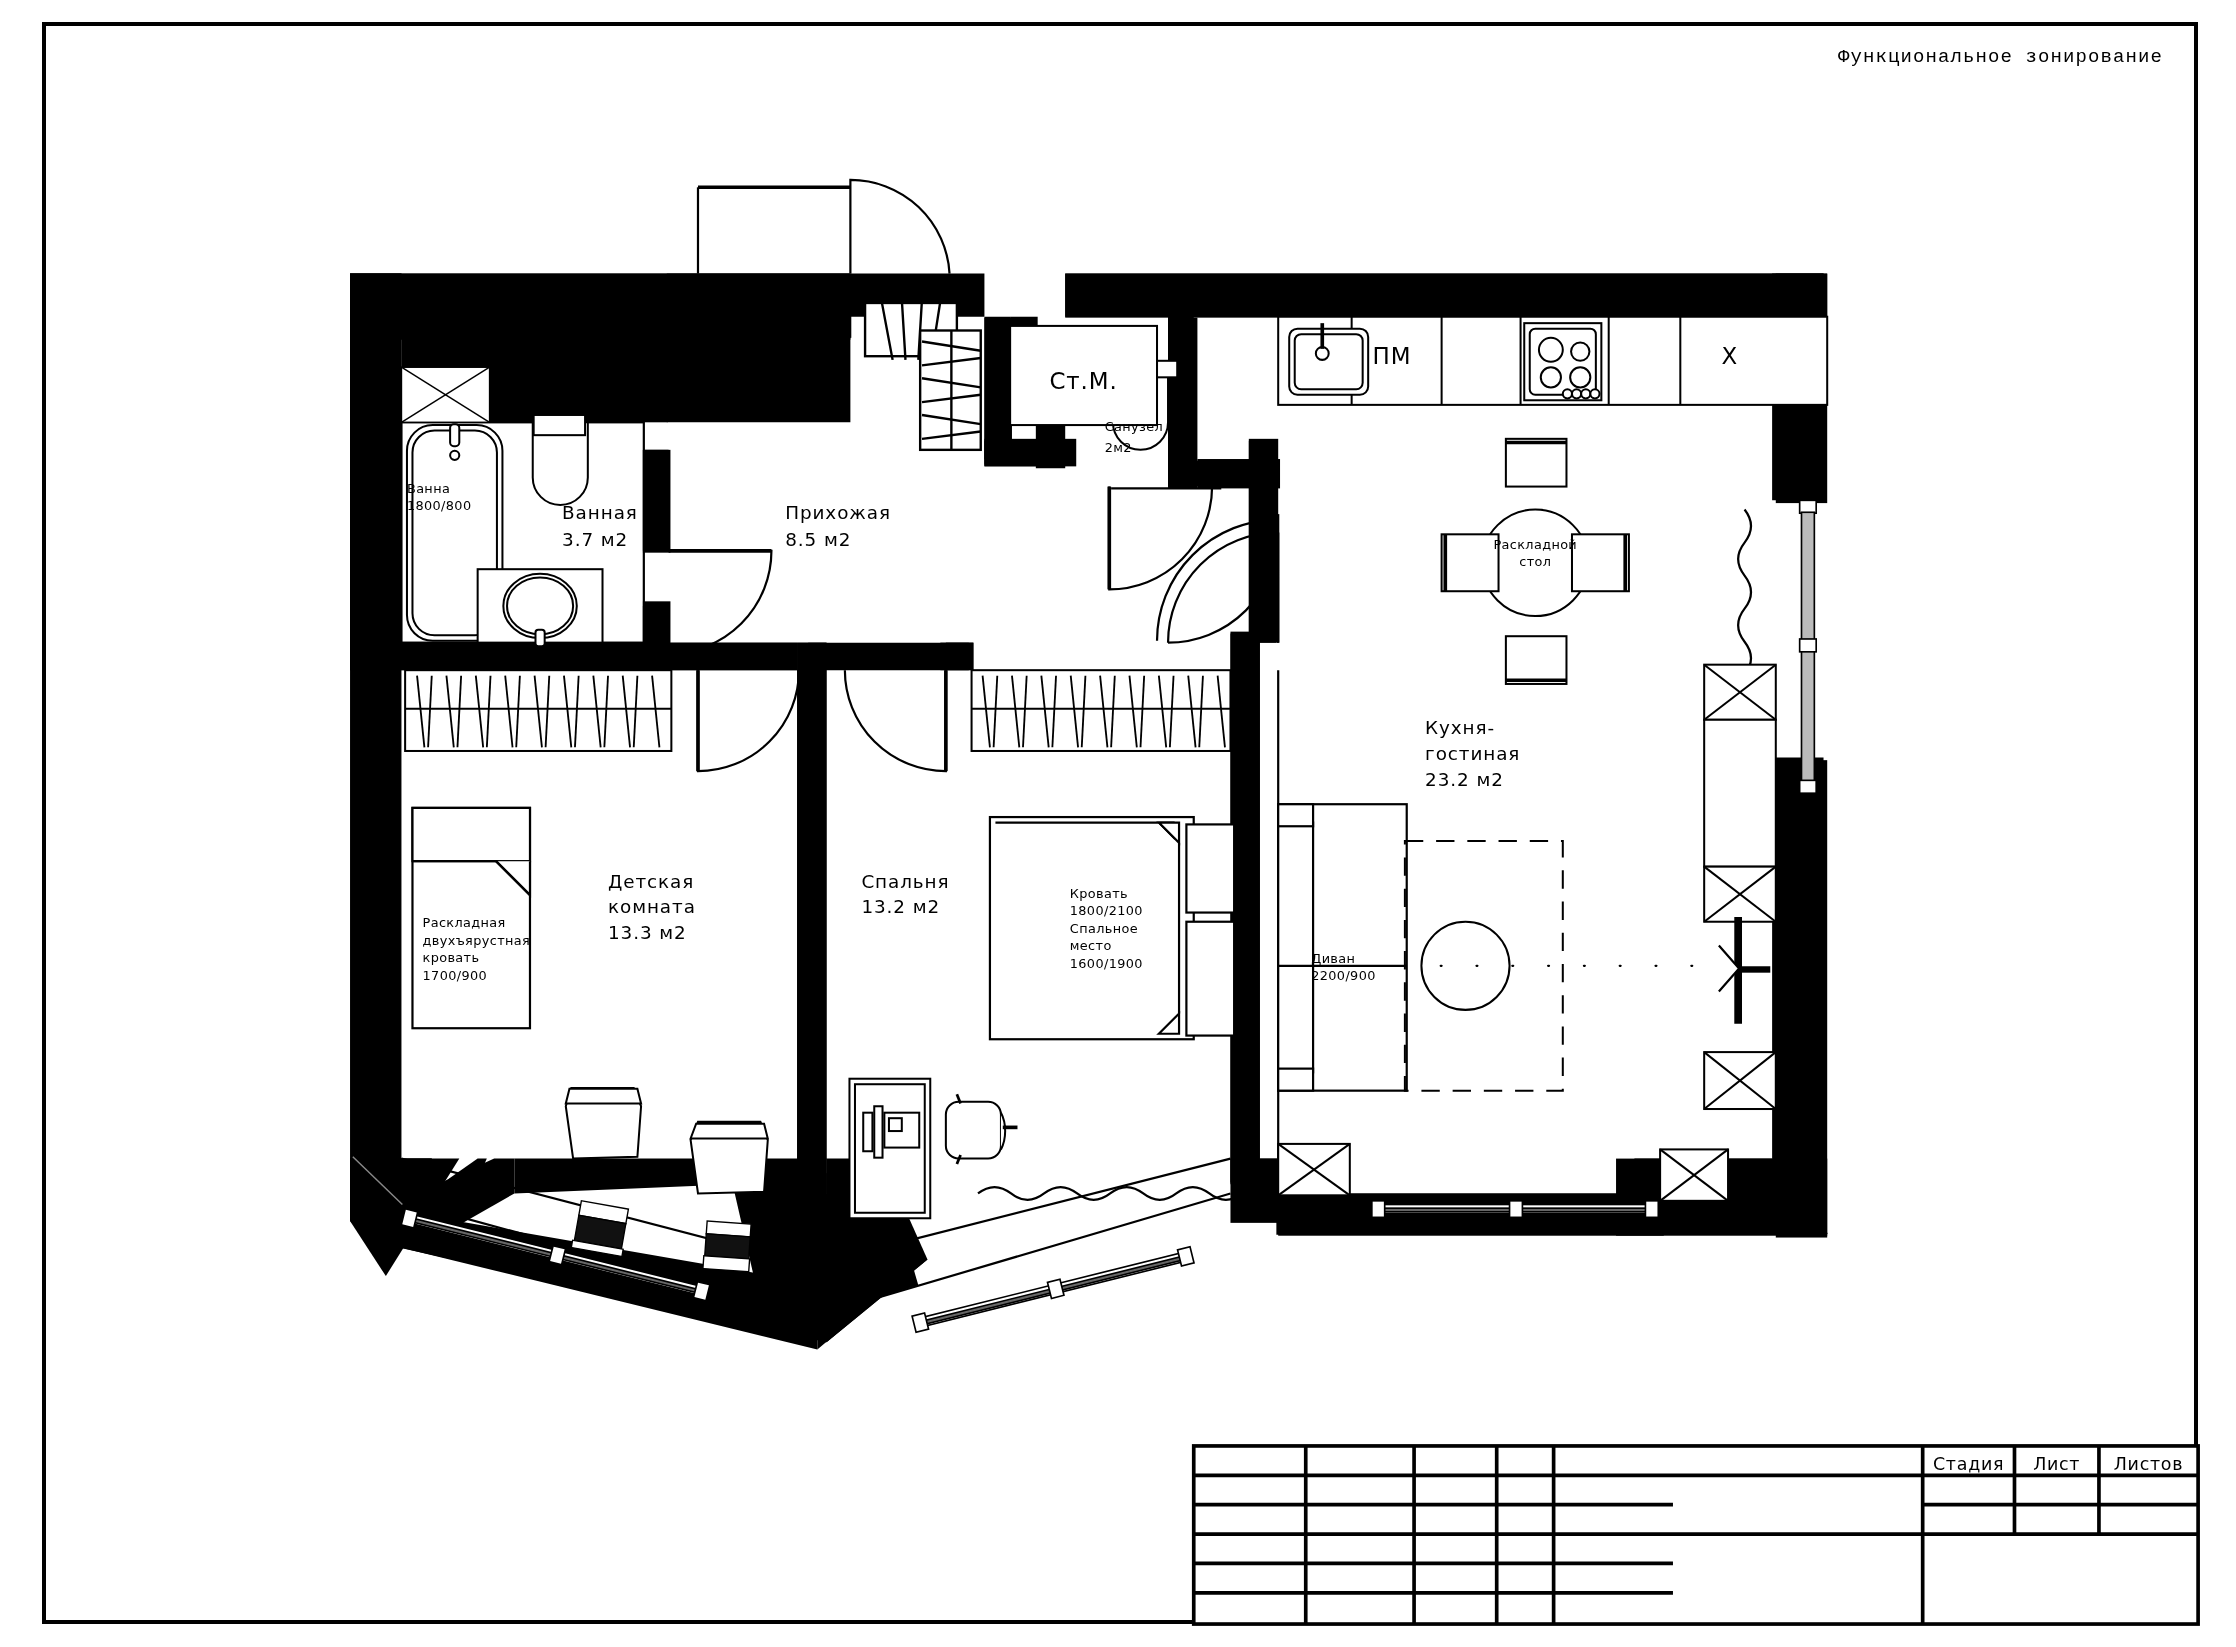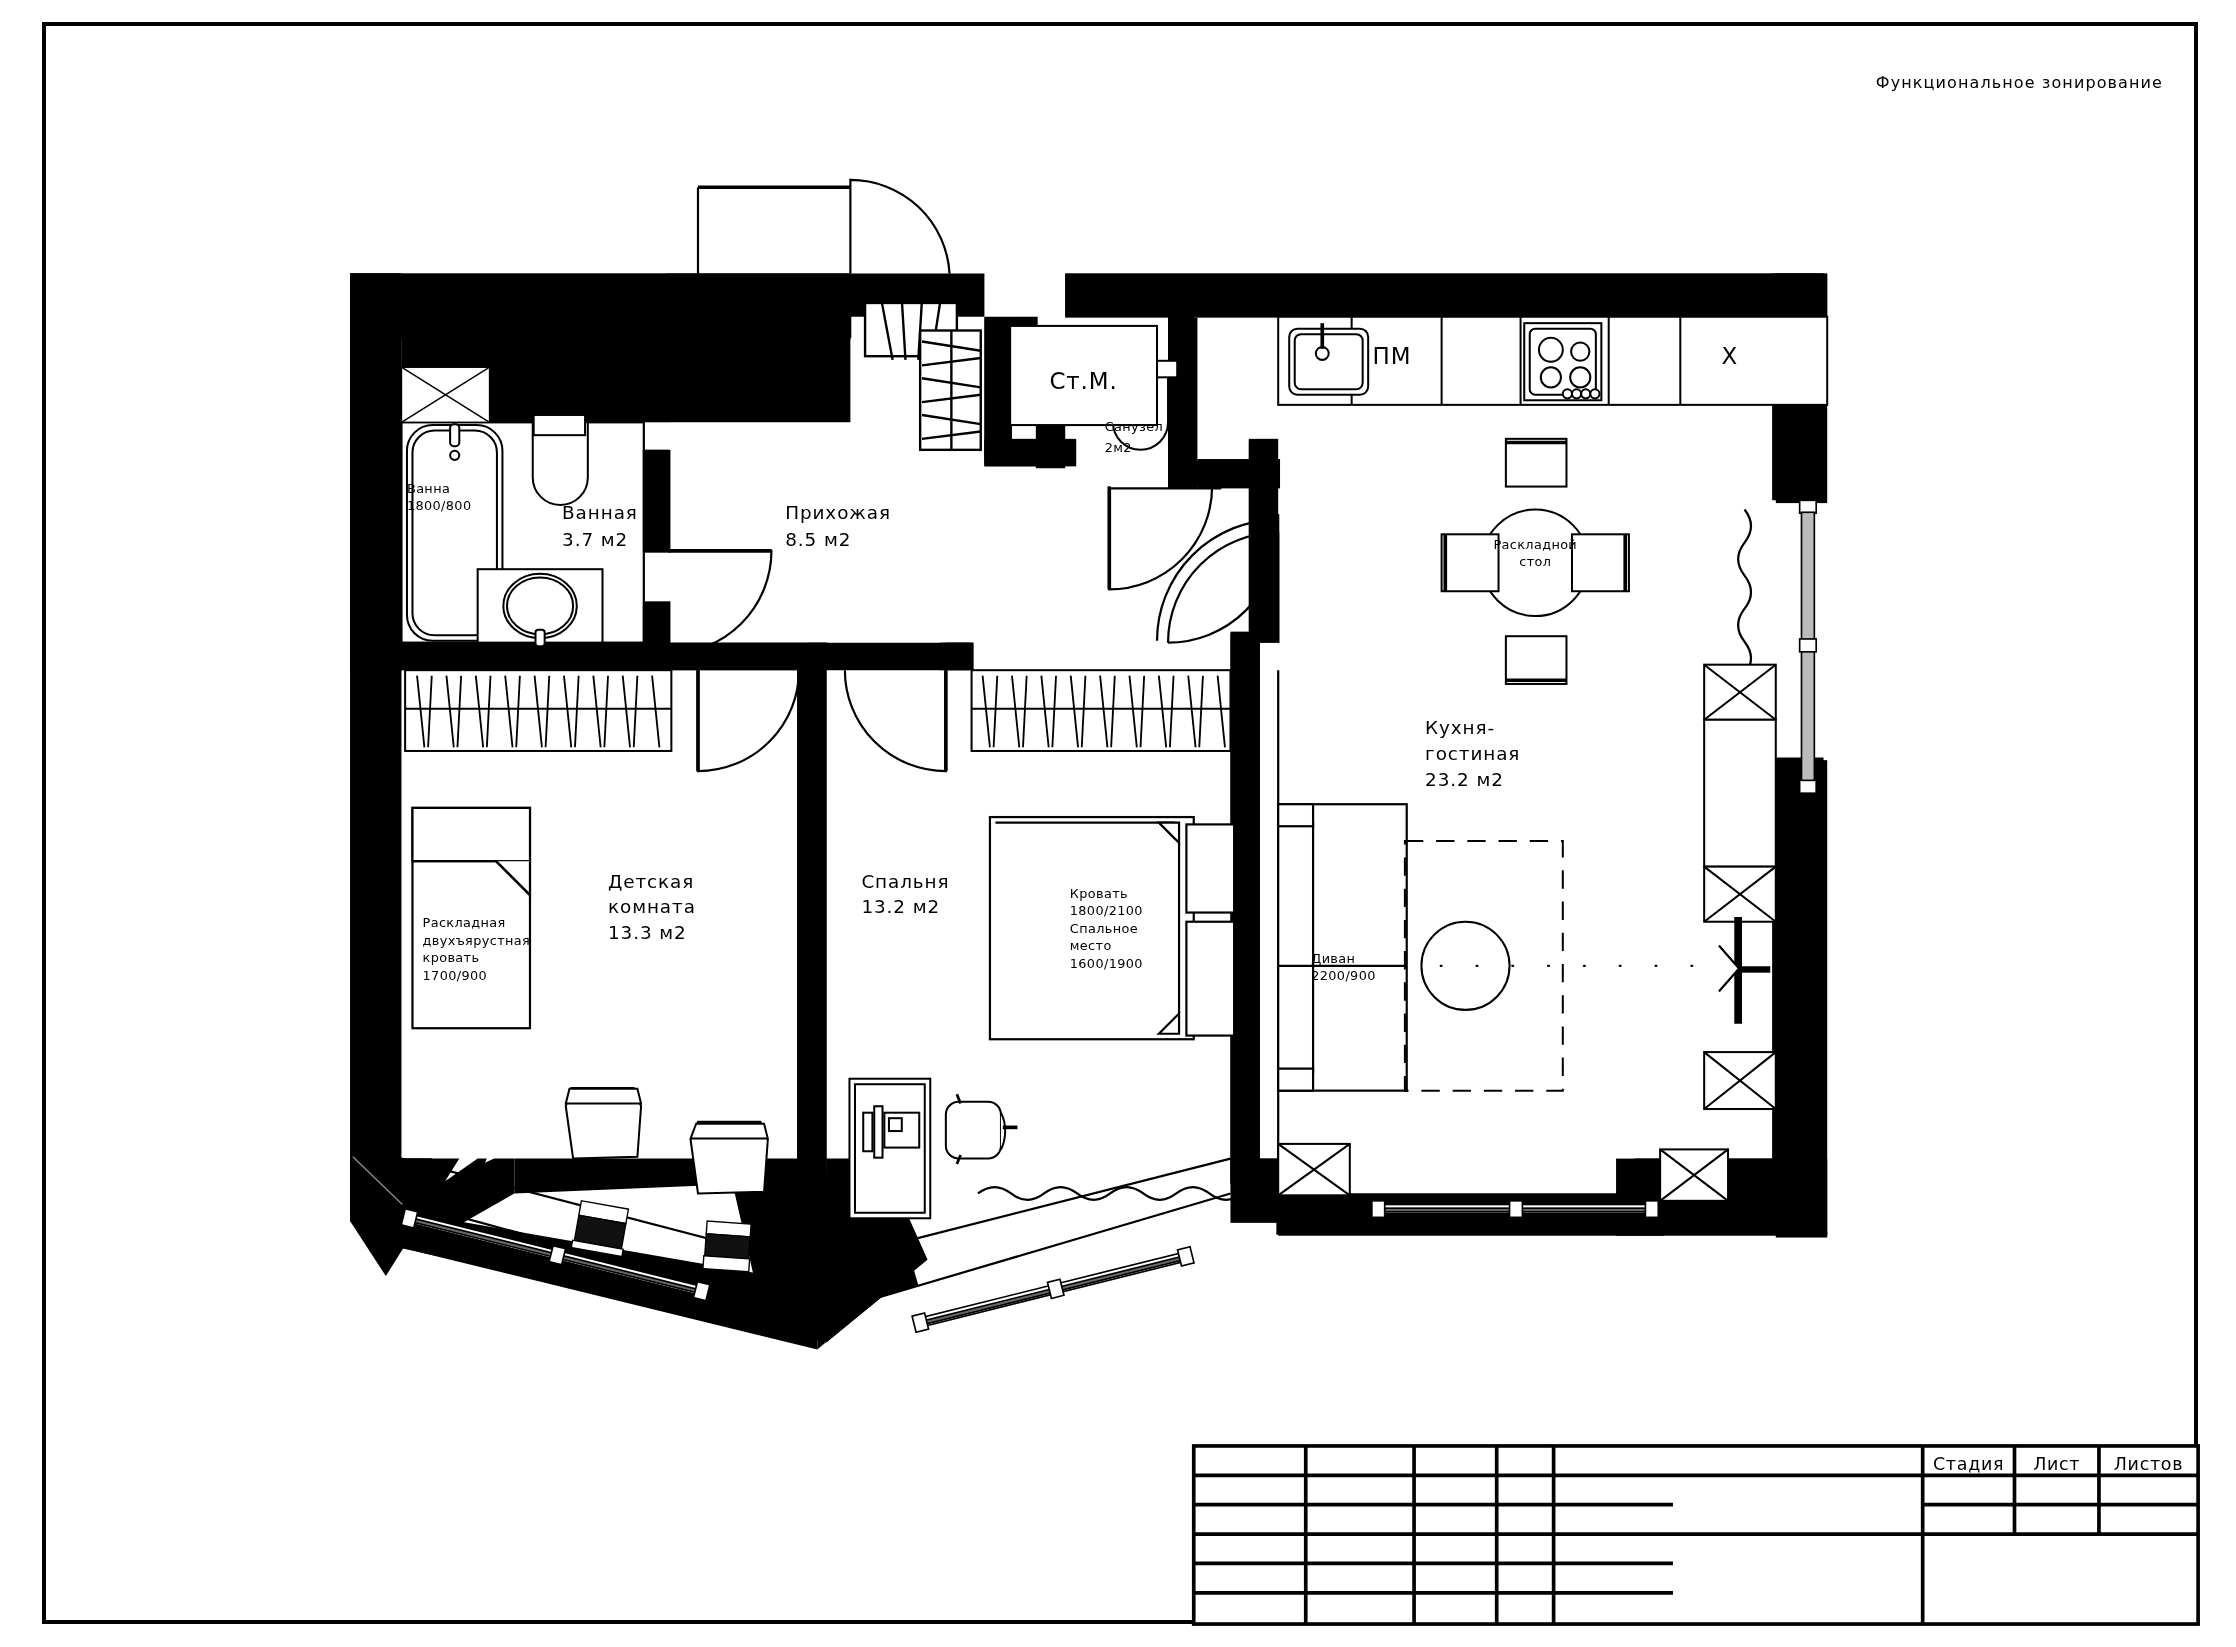--- a/index.html
+++ b/index.html
@@ -2,21 +2,21 @@
 <html style="font-size:14.7px"><head>
 <meta charset="utf-8">
 <style>
   html,body{margin:0;padding:0;background:#ffffff;}
   body{width:2236px;height:1647px;position:relative;
        font-family:"DejaVu Sans","Liberation Sans",sans-serif;
        color:#000;overflow:hidden;}
   #sheet{position:absolute;left:0;top:0;width:2236px;height:1647px;background:#fff;}
   .frame{position:absolute;border:4.6px solid #000;box-sizing:border-box;}
   .sheet-frame{left:42px;top:22px;width:2156px;height:1602px;}
-  .title-text{position:absolute;right:73px;top:73px;font-size:16px;letter-spacing:1.1px;white-space:nowrap;}
+  .title-text{position:absolute;right:73px;top:46px;font-size:19px;letter-spacing:1.1px;white-space:nowrap;font-family:Liberation Mono, monospace;}
   svg{position:absolute;left:0;top:0;width:2236px;height:1647px;overflow:visible;}
   .lbl{font-family:"DejaVu Sans","Liberation Sans",sans-serif;fill:#000;}
   .lbl-room{font-size:20px;letter-spacing:1px;}
   .lbl-furn{font-size:14px;letter-spacing:0.4px;}
   .lbl-app{font-size:25px;letter-spacing:1px;}
   .tb-head{font-size:19px;letter-spacing:0.8px;}
 </style>
 </head>
 <body>
 

